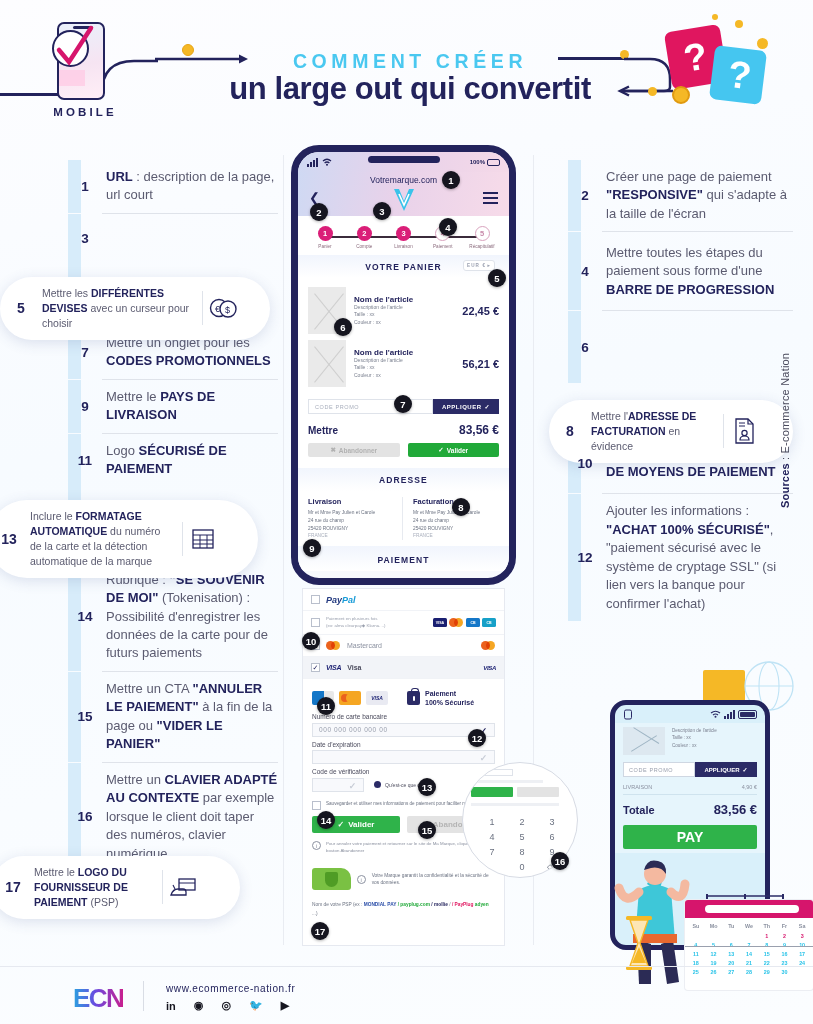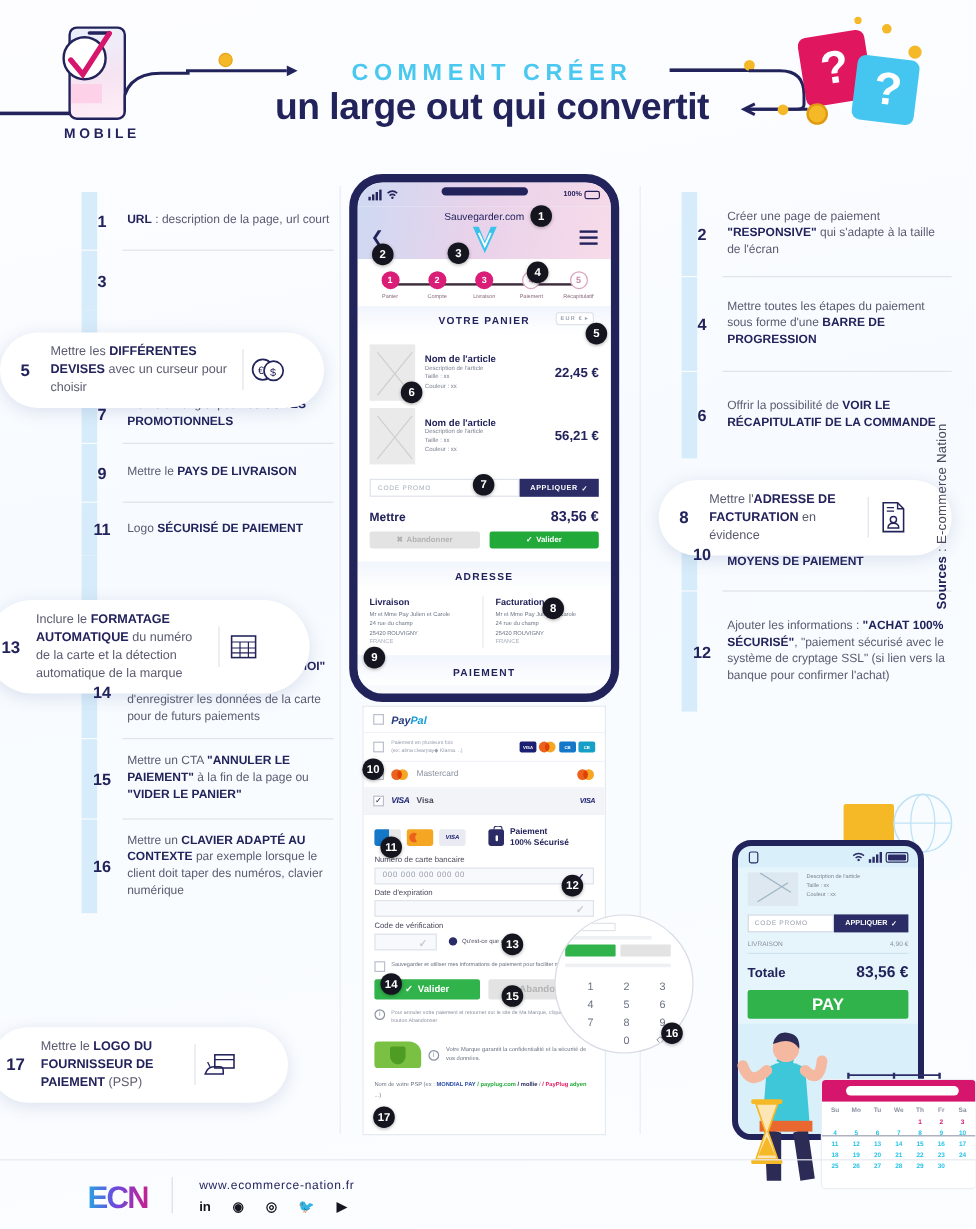--- a/index.html
+++ b/index.html
@@ -107,21 +107,21 @@
   .bullet-row .railbar {
     position:absolute; left:0; top:0; bottom:0; width:13px;
     background:#d7ecfa;
   }
   .bullet-num {
     width:34px; flex:0 0 34px; text-align:center;
     font-size:13.5px; font-weight:bold; color:#23235c;
     position:relative; z-index:2;
   }
   .bullet-text {
-    font-size:10px; line-height:1.42; color:#5b5b70; padding-left:4px;
+    font-size:13px; line-height:1.42; color:#5b5b70; padding-left:4px;
   }
   .bullet-text b { color:#23235c; font-weight:bold; }
   .divider { height:1px; background:#dfe3ea; margin-left:34px; }
 
   
   .pill {
     position:absolute; display:flex; align-items:center;
     background:#fff; border-radius:40px;
     box-shadow: 0 3px 14px rgba(60,80,140,.16);
     padding: 9px 14px 9px 0;
@@ -632,21 +632,20 @@
   <div class="bullet-row" style="min-height:78px">
     <div class="railbar"></div>
     <div class="bullet-num">4</div>
     <div class="bullet-text">Mettre toutes les étapes du paiement sous forme d'une <b>BARRE DE PROGRESSION</b></div>
   </div>
   <div class="divider"></div>
 
   <div class="bullet-row" style="min-height:72px">
     <div class="railbar"></div>
     <div class="bullet-num">6</div>
-    <div class="bullet-text">Offrir la possibilité de <b>VOIR LE RÉCAPITULATIF DE LA COMMANDE</b></div>
   </div>
 
   <div class="bullet-row" style="min-height:50px"></div>
 
   <div class="bullet-row" style="min-height:60px">
     <div class="railbar"></div>
     <div class="bullet-num">10</div>
     <div class="bullet-text">Proposer une large <b>VARIÉTÉ DE MOYENS DE PAIEMENT</b></div>
   </div>
   <div class="divider"></div>
@@ -688,21 +687,21 @@
       <path d="M2.6 5 Q5 3 7.4 5" fill="none" stroke="#23235c" stroke-width="1.3"></path>
       <circle cx="5" cy="6.8" r="1" fill="#23235c"></circle>
     </svg>
     <span class="ph-batt">
       <span>100%</span>
       <span class="bb"></span>
     </span>
   </div>
 
   <div class="ph-brandbar">
-    <div class="ph-url">Sauvegarder.com</div>
+    <div class="ph-url">Votremarque.com</div>
     <div class="ph-back">❮</div>
     <div class="ph-burger">
         <i></i>
         <i></i>
         <i></i>
       </div>
     <svg class="ph-logo" viewBox="0 0 28 26">
       <path d="M4 2 L14 24 L24 2 L19 2 L14 14 L9 2 Z" fill="#3ac3ea"></path>
       <path d="M9 7 L14 18 L19 7" fill="none" stroke="#fff" stroke-width="1.6"></path>
     </svg>

